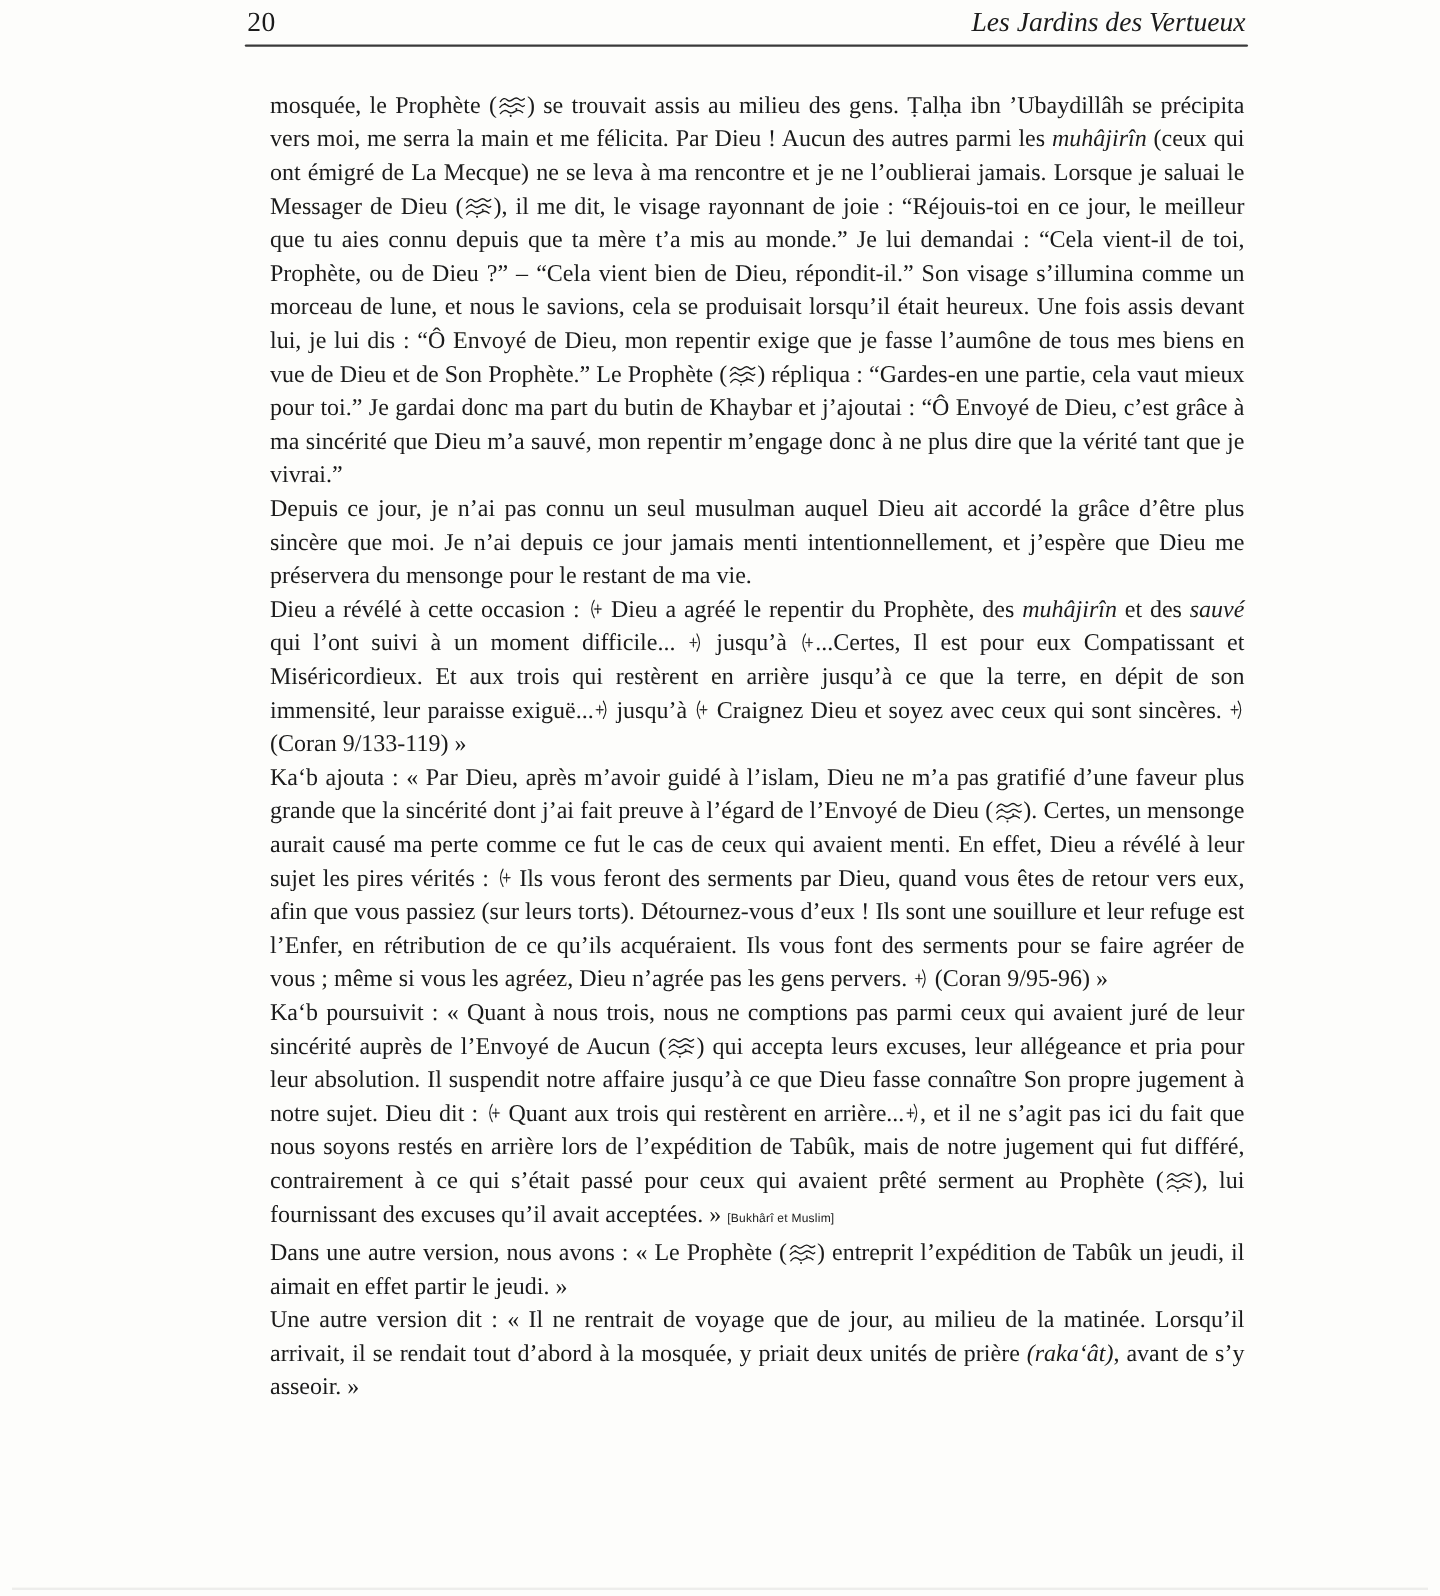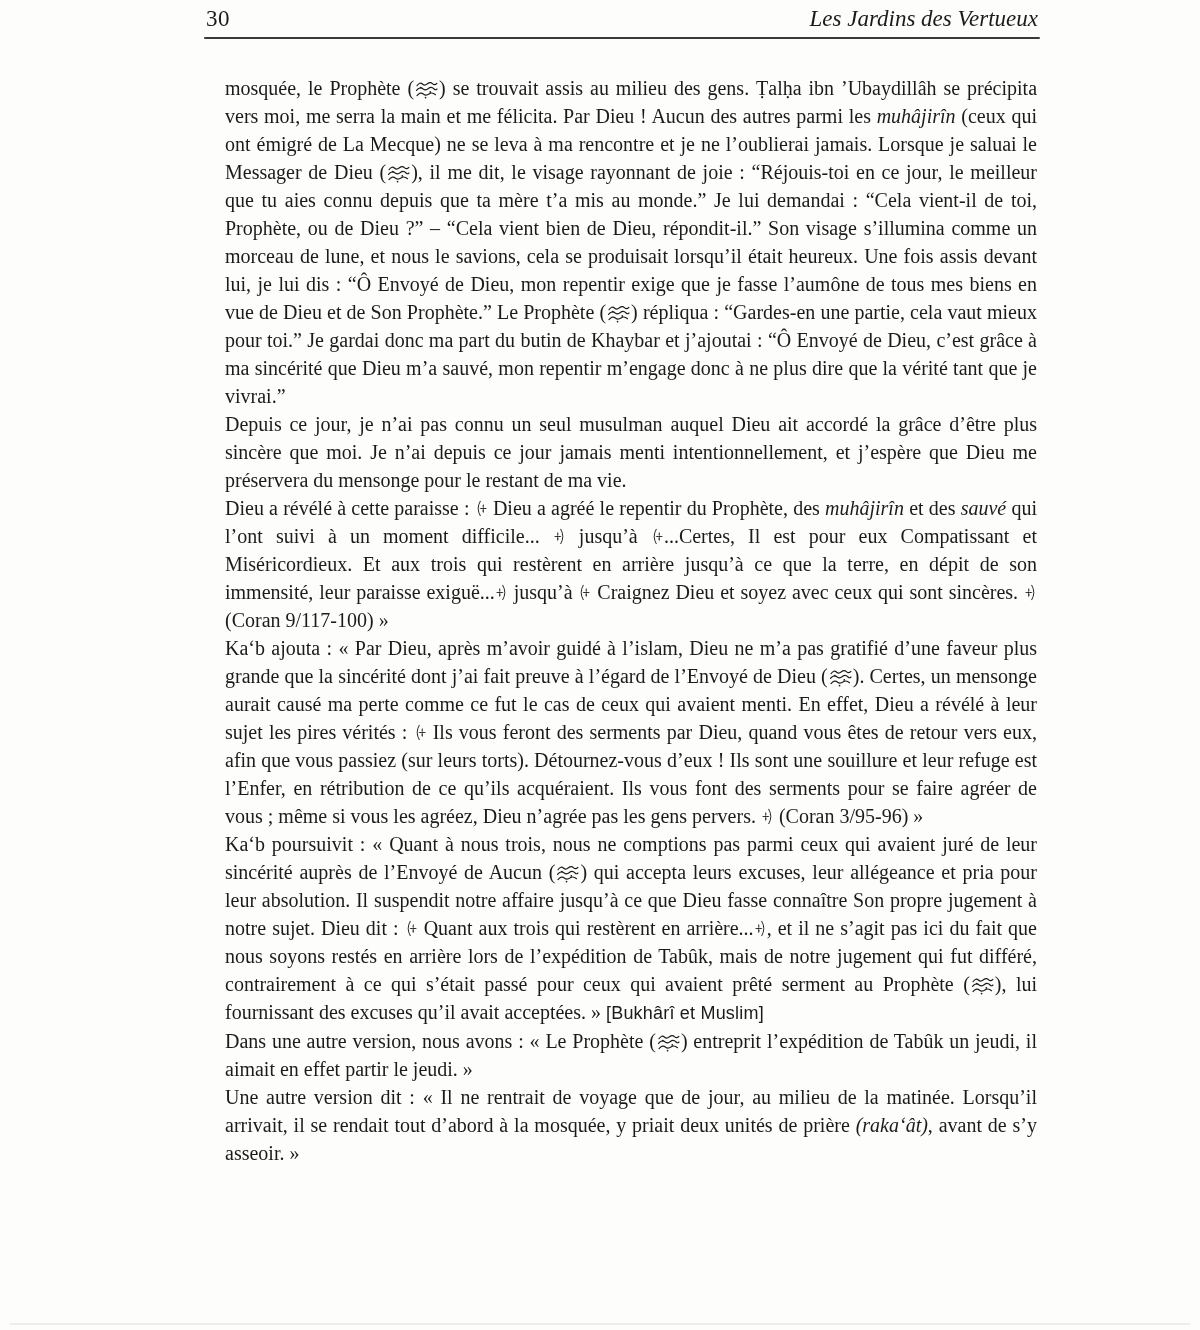--- a/index.html
+++ b/index.html
@@ -25,36 +25,36 @@
   .body-text{
     position:absolute;left:225px;top:74px;width:812px;
     font-size:20px;line-height:28px;
     text-align:justify;
   }
   .para{margin:0;padding:0;}
   .seg-normal{font-style:normal;}
   .seg-italic{font-style:italic;}
   .seg-ref{
     font-family:"Liberation Sans","DejaVu Sans",sans-serif;
-    font-size:18px;letter-spacing:0.2px;
+    font-size:10px;letter-spacing:0.2px;
   }
   .sym{display:inline-block;line-height:0;}
   .sym-saw svg{width:25px;height:19px;vertical-align:-4px;}
   .sym-quran-open svg,.sym-quran-close svg{width:13px;height:17px;vertical-align:-2px;}
   .bottom-edge{
     position:absolute;left:10px;right:10px;bottom:5px;height:2px;
     background:#ededeb;
   }
 </style>
 </head>
 <body>
 
 <div class="page">
   <header class="running-head">
-    <span class="pagenum">30</span>
+    <span class="pagenum">20</span>
     <span class="booktitle">Les Jardins des Vertueux</span>
   </header>
   <div class="rule"></div>
   <main class="body-text">
       <p class="para"><span class="seg-normal">mosquée, le Prophète (</span><span class="sym sym-saw">
   <svg viewBox="0 0 26 20" xmlns="http://www.w3.org/2000/svg">
     <g fill="none" stroke="#1a1a1a" stroke-width="1.2" stroke-linecap="round">
       <path d="M3 6 Q6 1.5 9 4.5 Q11 6.5 14 4 Q17 1.5 19.5 4 Q21.5 6 24 3.5"></path>
       <path d="M2.5 11 Q6 6.5 9.5 9.5 Q12 11.5 15 9 Q18 6.5 21 9.5 Q22.5 11 24 9.5"></path>
       <path d="M3 16.5 Q6.5 12 10 15 Q12.5 17 16 14.5 Q19 12.5 22.5 15.5"></path>
@@ -86,21 +86,21 @@
       <path d="M3 16.5 Q6.5 12 10 15 Q12.5 17 16 14.5 Q19 12.5 22.5 15.5"></path>
     </g>
     <g fill="#1a1a1a">
       <circle cx="7" cy="8" r="0.9"></circle>
               <circle cx="17" cy="12.5" r="0.9"></circle>
               <circle cx="12" cy="18.5" r="0.9"></circle>
     </g>
   </svg>
 </span><span class="seg-normal">) répliqua : “Gardes-en une partie, cela vaut mieux pour toi.” Je gardai donc ma part du butin de Khaybar et j’ajoutai : “Ô Envoyé de Dieu, c’est grâce à ma sincérité que Dieu m’a sauvé, mon repentir m’engage donc à ne plus dire que la vérité tant que je vivrai.”</span></p>
       <p class="para"><span class="seg-normal">Depuis ce jour, je n’ai pas connu un seul musulman auquel Dieu ait accordé la grâce d’être plus sincère que moi. Je n’ai depuis ce jour jamais menti intentionnellement, et j’espère que Dieu me préservera du mensonge pour le restant de ma vie.</span></p>
-      <p class="para"><span class="seg-normal">Dieu a révélé à cette paraisse : </span><span class="sym sym-quran-open">
+      <p class="para"><span class="seg-normal">Dieu a révélé à cette occasion : </span><span class="sym sym-quran-open">
   <svg viewBox="0 0 14 20" xmlns="http://www.w3.org/2000/svg">
     <path d="M5.5 1.5 Q0.5 10 5.5 18.5" fill="none" stroke="#1a1a1a" stroke-width="1.1" stroke-linecap="round"></path>
     <g fill="#1a1a1a">
       <path d="M9 4.5 Q10.6 7.5 9 10 Q7.4 7.5 9 4.5Z"></path>
       <path d="M9 15.5 Q10.6 12.5 9 10 Q7.4 12.5 9 15.5Z"></path>
       <path d="M4.5 10 Q7 8.6 9 10 Q7 11.4 4.5 10Z"></path>
       <path d="M13.5 10 Q11 8.6 9 10 Q11 11.4 13.5 10Z"></path>
       <circle cx="9" cy="10" r="1"></circle>
     </g>
   </svg>
@@ -152,21 +152,21 @@
   <svg viewBox="0 0 14 20" xmlns="http://www.w3.org/2000/svg">
     <path d="M8.5 1.5 Q13.5 10 8.5 18.5" fill="none" stroke="#1a1a1a" stroke-width="1.1" stroke-linecap="round"></path>
     <g fill="#1a1a1a">
       <path d="M5 4.5 Q6.6 7.5 5 10 Q3.4 7.5 5 4.5Z"></path>
       <path d="M5 15.5 Q6.6 12.5 5 10 Q3.4 12.5 5 15.5Z"></path>
       <path d="M0.5 10 Q3 8.6 5 10 Q3 11.4 0.5 10Z"></path>
       <path d="M9.5 10 Q7 8.6 5 10 Q7 11.4 9.5 10Z"></path>
       <circle cx="5" cy="10" r="1"></circle>
     </g>
   </svg>
-</span><span class="seg-normal"> (Coran 9/117-100) »</span></p>
+</span><span class="seg-normal"> (Coran 9/133-119) »</span></p>
       <p class="para"><span class="seg-normal">Ka‘b ajouta : « Par Dieu, après m’avoir guidé à l’islam, Dieu ne m’a pas gratifié d’une faveur plus grande que la sincérité dont j’ai fait preuve à l’égard de l’Envoyé de Dieu (</span><span class="sym sym-saw">
   <svg viewBox="0 0 26 20" xmlns="http://www.w3.org/2000/svg">
     <g fill="none" stroke="#1a1a1a" stroke-width="1.2" stroke-linecap="round">
       <path d="M3 6 Q6 1.5 9 4.5 Q11 6.5 14 4 Q17 1.5 19.5 4 Q21.5 6 24 3.5"></path>
       <path d="M2.5 11 Q6 6.5 9.5 9.5 Q12 11.5 15 9 Q18 6.5 21 9.5 Q22.5 11 24 9.5"></path>
       <path d="M3 16.5 Q6.5 12 10 15 Q12.5 17 16 14.5 Q19 12.5 22.5 15.5"></path>
     </g>
     <g fill="#1a1a1a">
       <circle cx="7" cy="8" r="0.9"></circle>
               <circle cx="17" cy="12.5" r="0.9"></circle>
@@ -188,21 +188,21 @@
   <svg viewBox="0 0 14 20" xmlns="http://www.w3.org/2000/svg">
     <path d="M8.5 1.5 Q13.5 10 8.5 18.5" fill="none" stroke="#1a1a1a" stroke-width="1.1" stroke-linecap="round"></path>
     <g fill="#1a1a1a">
       <path d="M5 4.5 Q6.6 7.5 5 10 Q3.4 7.5 5 4.5Z"></path>
       <path d="M5 15.5 Q6.6 12.5 5 10 Q3.4 12.5 5 15.5Z"></path>
       <path d="M0.5 10 Q3 8.6 5 10 Q3 11.4 0.5 10Z"></path>
       <path d="M9.5 10 Q7 8.6 5 10 Q7 11.4 9.5 10Z"></path>
       <circle cx="5" cy="10" r="1"></circle>
     </g>
   </svg>
-</span><span class="seg-normal"> (Coran 3/95-96) »</span></p>
+</span><span class="seg-normal"> (Coran 9/95-96) »</span></p>
       <p class="para"><span class="seg-normal">Ka‘b poursuivit : « Quant à nous trois, nous ne comptions pas parmi ceux qui avaient juré de leur sincérité auprès de l’Envoyé de Aucun (</span><span class="sym sym-saw">
   <svg viewBox="0 0 26 20" xmlns="http://www.w3.org/2000/svg">
     <g fill="none" stroke="#1a1a1a" stroke-width="1.2" stroke-linecap="round">
       <path d="M3 6 Q6 1.5 9 4.5 Q11 6.5 14 4 Q17 1.5 19.5 4 Q21.5 6 24 3.5"></path>
       <path d="M2.5 11 Q6 6.5 9.5 9.5 Q12 11.5 15 9 Q18 6.5 21 9.5 Q22.5 11 24 9.5"></path>
       <path d="M3 16.5 Q6.5 12 10 15 Q12.5 17 16 14.5 Q19 12.5 22.5 15.5"></path>
     </g>
     <g fill="#1a1a1a">
       <circle cx="7" cy="8" r="0.9"></circle>
               <circle cx="17" cy="12.5" r="0.9"></circle>

